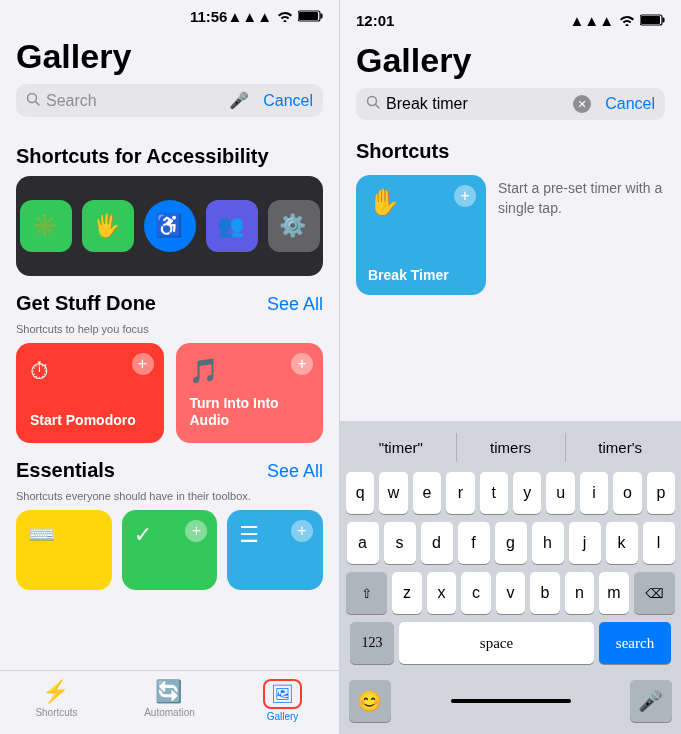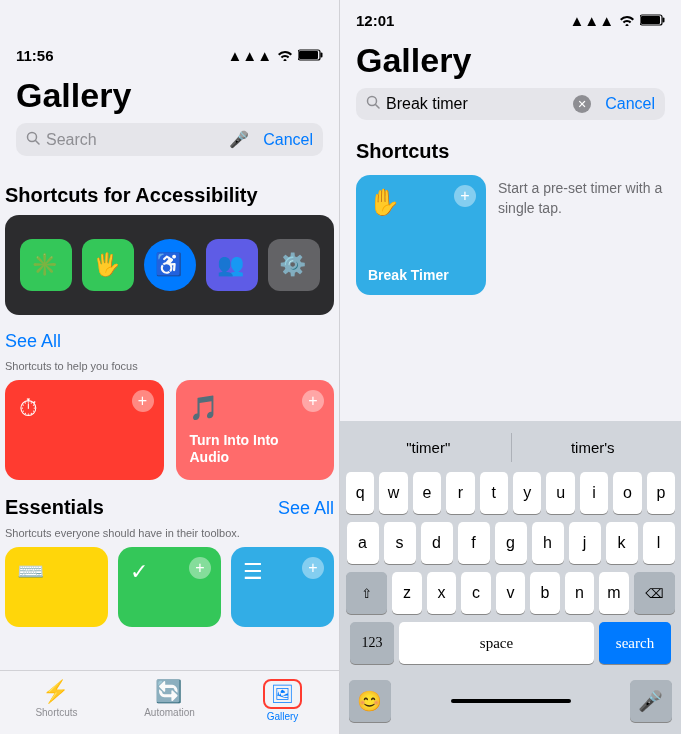--- a/index.html
+++ b/index.html
@@ -19,26 +19,25 @@
       background: #f2f2f7;
       display: flex;
       flex-direction: column;
       border-right: 1px solid #d1d1d6;
       position: relative;
       overflow: hidden;
     }
 
     .status-bar {
       display: flex;
-      justify-content: space-between;
-      align-items: center;
-      padding: 19px 16px 4px;
+      justify-content: flex-end;
+      align-items: center;
+      padding: 8px 16px 4px;
       font-size: 15px;
       font-weight: 600;
-      margin-top: 28px;
     }
 
     .status-time { font-weight: 700; font-size: 15px; }
     .status-icons { display: flex; gap: 5px; align-items: center; }
 
     .gallery-title {
       font-size: 34px;
       font-weight: 700;
       padding: 8px 16px 8px;
       color: #000;
@@ -52,21 +51,21 @@
       align-items: center;
       padding: 7px 10px;
       gap: 6px;
     }
     .search-placeholder { color: #8e8e93; font-size: 16px; flex: 1; }
     .cancel-btn { color: #007aff; font-size: 16px; margin-left: 8px; background: none; border: none; cursor: pointer; text-align: center; }
 
     .scroll-content {
       flex: 1;
       overflow-y: auto;
-      padding: 0 5px;
+      padding: 0 16px;
     }
 
     .section-header {
       display: flex;
       justify-content: space-between;
       align-items: baseline;
       margin: 16px 0 8px;
     }
 
     .section-title { font-size: 20px; font-weight: 700; color: #000; }
@@ -425,28 +424,30 @@
 
     <div class="accessibility-card">
       <div class="acc-icon green">✳️</div>
       <div class="acc-icon green">🖐</div>
       <div class="acc-icon blue">♿</div>
       <div class="acc-icon purple">👥</div>
       <div class="acc-icon gray">⚙️</div>
     </div>
 
     <div class="section-header">
+      <span class="section-title">Get Stuff Done</span>
       <button class="see-all-btn">See All</button>
     </div>
     <div class="section-subtitle">Shortcuts to help you focus</div>
 
     <div class="shortcuts-grid">
       <div class="shortcut-card red">
         <span class="shortcut-icon">⏱</span>
         <div class="shortcut-add">+</div>
+        <span class="shortcut-name">Start Pomodoro</span>
       </div>
       <div class="shortcut-card salmon">
         <span class="shortcut-icon">🎵</span>
         <div class="shortcut-add">+</div>
         <span class="shortcut-name">Turn Into Into Audio</span>
       </div>
     </div>
 
     <div class="section-header essentials-section">
       <span class="section-title">Essentials</span>
@@ -534,20 +535,21 @@
         <span class="break-timer-name">Break Timer</span>
       </div>
       <div class="result-description">Start a pre-set timer with a single tap.</div>
     </div>
   </div>
 
   <div class="keyboard-area">
 
     <div class="autocomplete-row">
       <div class="autocomplete-item">"timer"</div>
+      <div class="autocomplete-item">timers</div>
       <div class="autocomplete-item">timer's</div>
     </div>
 
     <div class="keyboard-rows">
       <div class="key-row">
         <div class="key">q</div>
         <div class="key">w</div>
         <div class="key">e</div>
         <div class="key">r</div>
         <div class="key">t</div>

